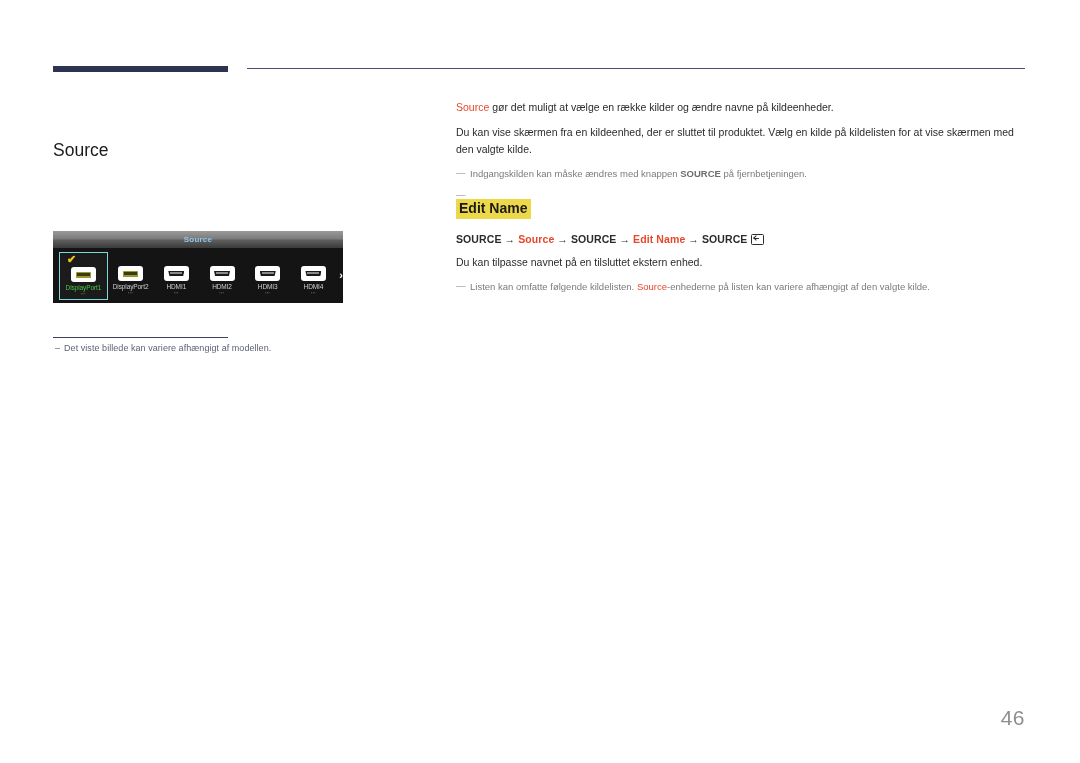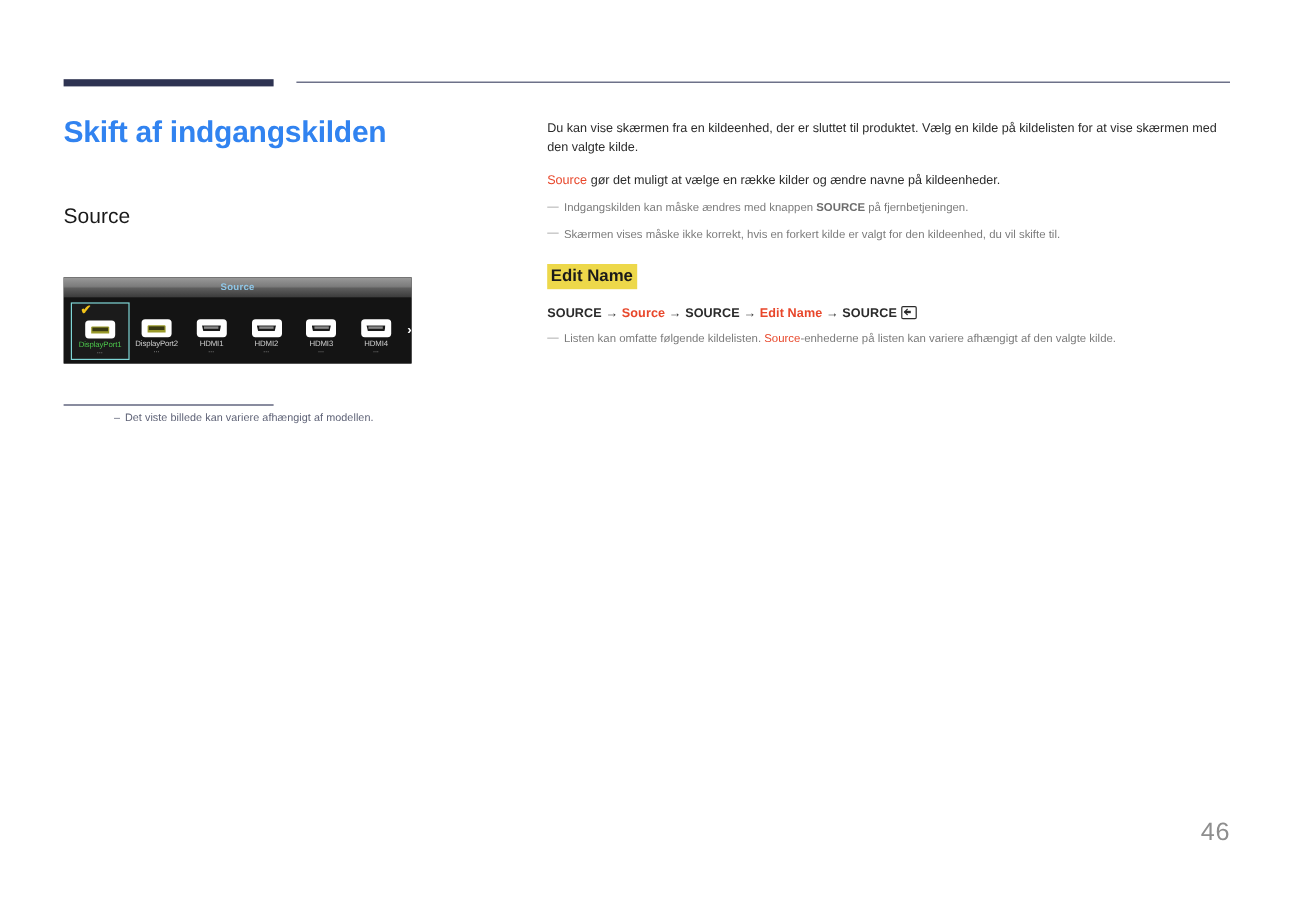--- a/index.html
+++ b/index.html
@@ -193,21 +193,20 @@
     height: 1px;
     background: #3d4160;
   }
   .footnote {
     position: absolute;
     left: 55px;
     top: 343px;
     font-size: 9px;
     color: #5e6276;
     letter-spacing: 0.05px;
-    margin-left: 40px;
   }
   .footnote .dash { padding-right: 4px; }
 
   
   .right-col {
     position: absolute;
     left: 456px;
     top: 99px;
     width: 570px;
   }
@@ -295,35 +294,34 @@
     height: 3px;
     border-left: 1.3px solid #2b2b2b;
     border-bottom: 1.3px solid #2b2b2b;
     transform: rotate(45deg);
   }
 
   
   .page-number {
     position: absolute;
     right: 55px;
-    top: 682px;
+    top: 706px;
     font-size: 21px;
     color: #8e8e8e;
     font-weight: 400;
     letter-spacing: 0.5px;
   }
 </style>
 </head>
 <body>
 
 <div class="rule-thick"></div>
 <div class="rule-thin"></div>
 
 <div class="left-col">
-  <h1 class="page-title">Skift af indgangskilden</h1>
   <h2 class="section-title">Source</h2>
 </div>
 
 <div class="osd">
   <div class="osd-header">
     <span class="osd-header-title">Source</span>
   </div>
   <div class="osd-body">
 
     <div class="osd-item selected">
@@ -379,49 +377,50 @@
   </div>
 </div>
 
 <div class="footnote-rule"></div>
 <div class="footnote">
   <span class="dash">–</span><span>Det viste billede kan variere afhængigt af modellen.</span>
 </div>
 
 <div class="right-col">
 
-  <p class="body-p">Du kan vise skærmen fra en kildeenhed, der er sluttet til produktet. Vælg en kilde på kildelisten for at vise skærmen med den valgte kilde.</p>
-
   <p class="body-p tight">
     <span class="accent">Source</span><span> gør det muligt at vælge en række kilder og ændre navne på kildeenheder.</span>
   </p>
 
+  <p class="body-p">Du kan vise skærmen fra en kildeenhed, der er sluttet til produktet. Vælg en kilde på kildelisten for at vise skærmen med den valgte kilde.</p>
+
   <div class="note">
     <span class="dash">—</span><span>Indgangskilden kan måske ændres med knappen </span><span class="strong">SOURCE</span><span> på fjernbetjeningen.</span>
   </div>
 
   <div class="note">
-    <span class="dash">—</span><span>Skærmen vises måske ikke korrekt, hvis en forkert kilde er valgt for den kildeenhed, du vil skifte til.</span>
+    <span class="dash">—</span>
   </div>
 
   <div class="sub-head">Edit Name</div>
 
   <div class="sub-nav">
     <span>SOURCE</span>
       <span class="arrow">→</span>
       <span class="accent">Source</span>
       <span class="arrow">→</span>
       <span>SOURCE</span>
       <span class="arrow">→</span>
       <span class="accent">Edit Name</span>
       <span class="arrow">→</span>
       <span>SOURCE</span>
       <span class="enter-icon"></span>
   </div>
 
+  <p class="body-p">Du kan tilpasse navnet på en tilsluttet ekstern enhed.</p>
 
   <div class="note">
     <span class="dash">—</span><span>Listen kan omfatte følgende kildelisten. </span><span class="accent">Source</span><span>-enhederne på listen kan variere afhængigt af den valgte kilde.</span>
   </div>
 
 </div>
 
 <div class="page-number">46</div>
 
 </body></html>

